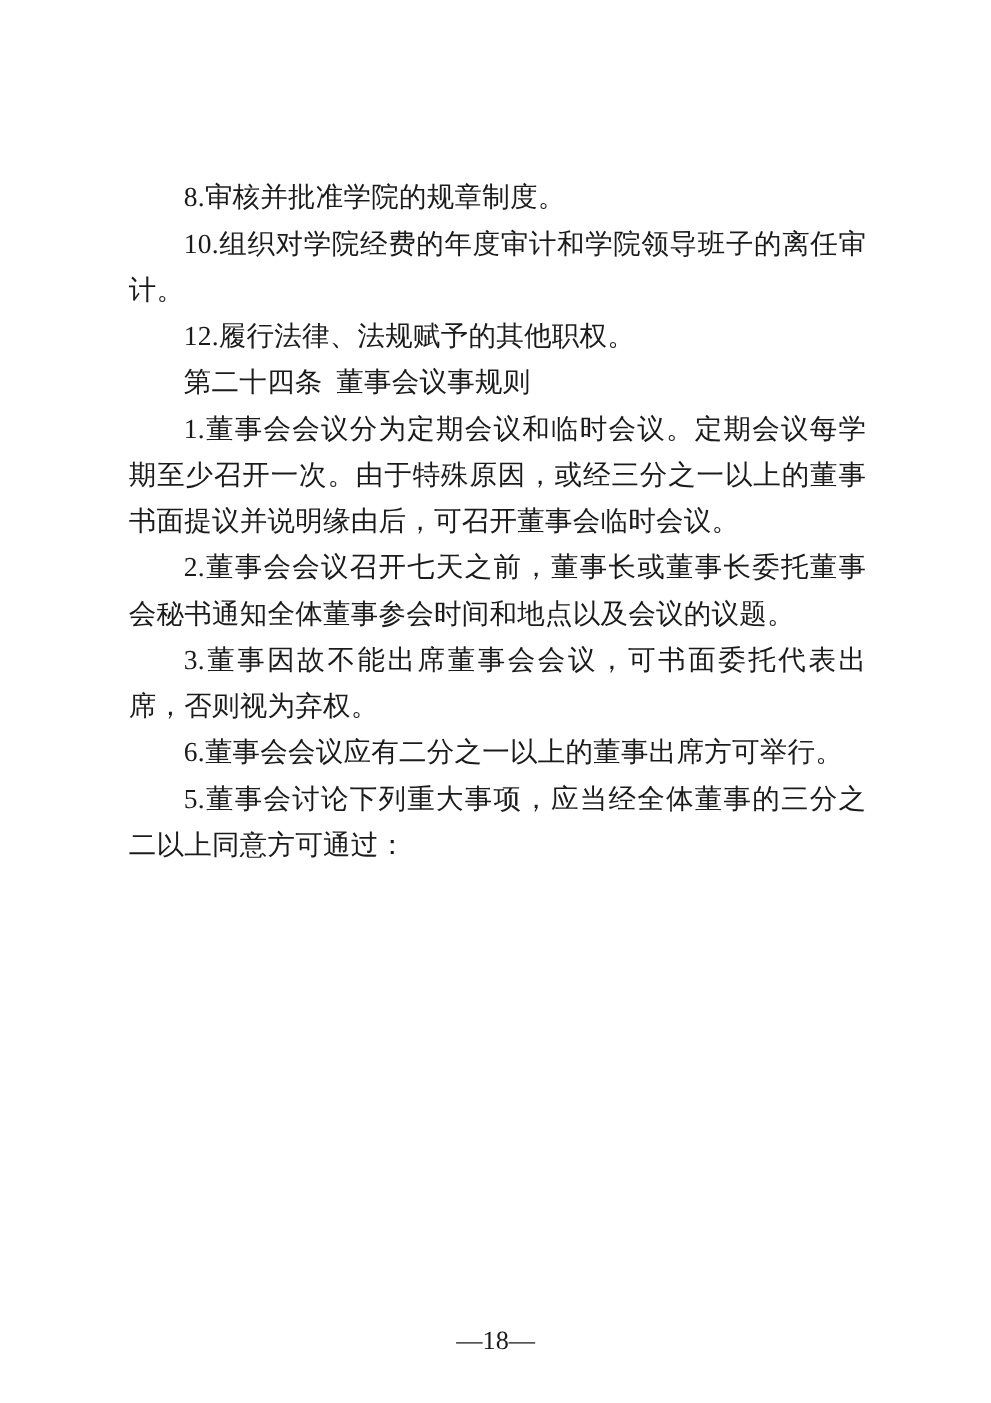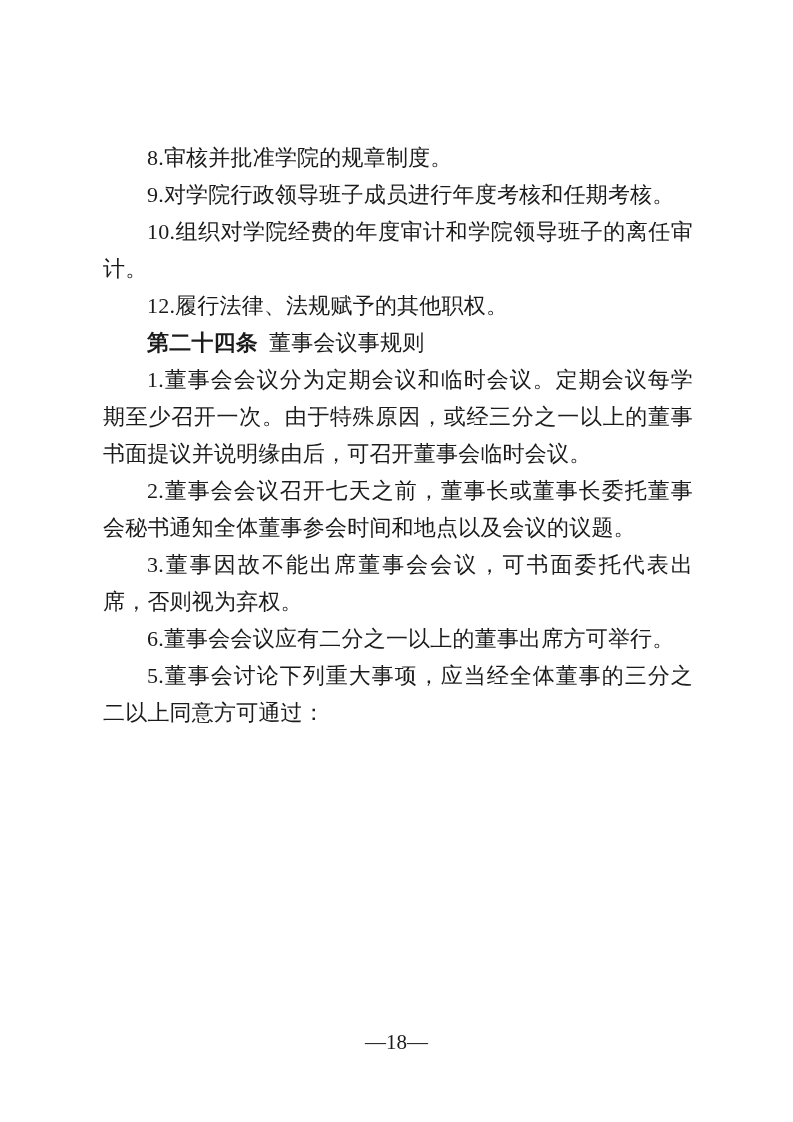--- a/index.html
+++ b/index.html
@@ -25,40 +25,39 @@
   }
   .para {
     font-size: 22px;
     line-height: 37px;
     text-align: justify;
     text-indent: 2em;
     letter-spacing: 0.2px;
     word-break: break-all;
   }
   .heading .article-no {
-    font-weight: bold;
+    font-weight: normal;
     margin-right: 0.5em;
   }
   .footer {
     position: absolute;
     left: 0;
     right: 0;
-    top: 1030px;
+    top: 1060px;
     text-align: center;
     font-size: 21px;
     color: #1b1b1b;
   }
 </style>
 </head>
 <body>
 
 <div class="page">
   <div class="content">
     <p class="para">8.审核并批准学院的规章制度。</p>
-    <p class="para">9.对学院行政领导班子成员进行年度考核和任期考核。</p>
     <p class="para">10.组织对学院经费的年度审计和学院领导班子的离任审计。</p>
     <p class="para">12.履行法律、法规赋予的其他职权。</p>
     <p class="para heading">
       <span class="article-no">第二十四条</span><span class="article-title">董事会议事规则</span>
     </p>
     <p class="para">1.董事会会议分为定期会议和临时会议。定期会议每学期至少召开一次。由于特殊原因，或经三分之一以上的董事书面提议并说明缘由后，可召开董事会临时会议。</p>
     <p class="para">2.董事会会议召开七天之前，董事长或董事长委托董事会秘书通知全体董事参会时间和地点以及会议的议题。</p>
     <p class="para">3.董事因故不能出席董事会会议，可书面委托代表出席，否则视为弃权。</p>
     <p class="para">6.董事会会议应有二分之一以上的董事出席方可举行。</p>
     <p class="para">5.董事会讨论下列重大事项，应当经全体董事的三分之二以上同意方可通过：</p>

